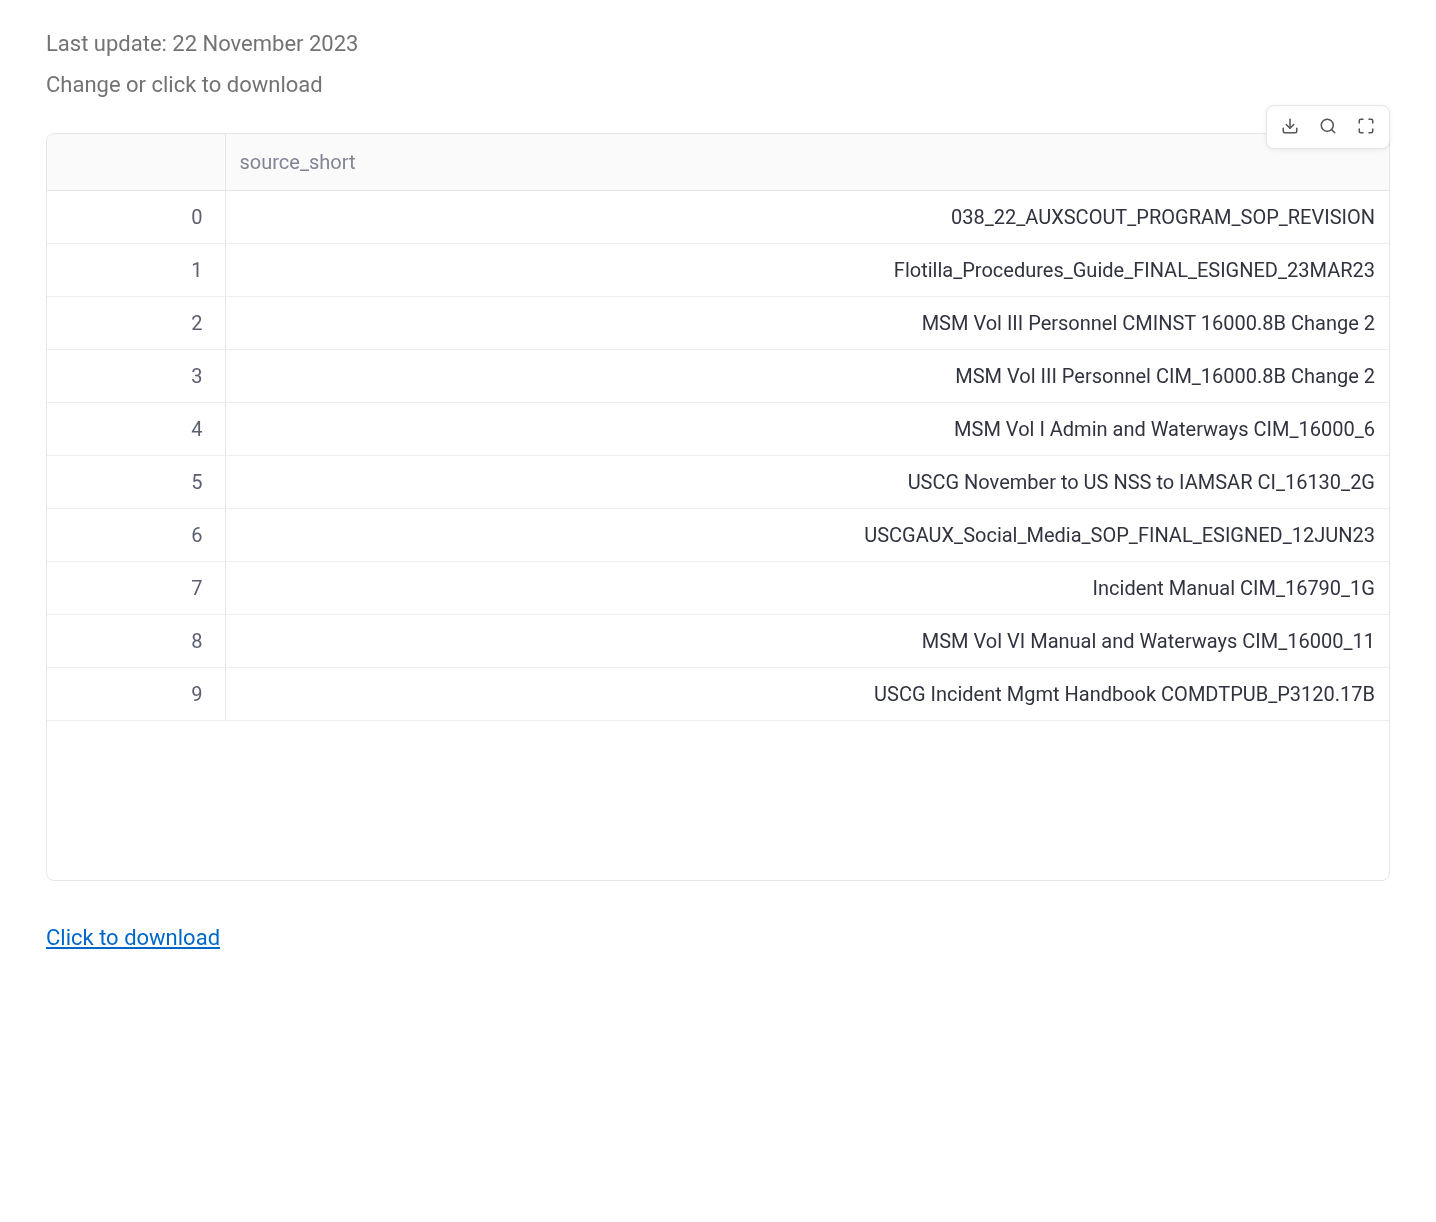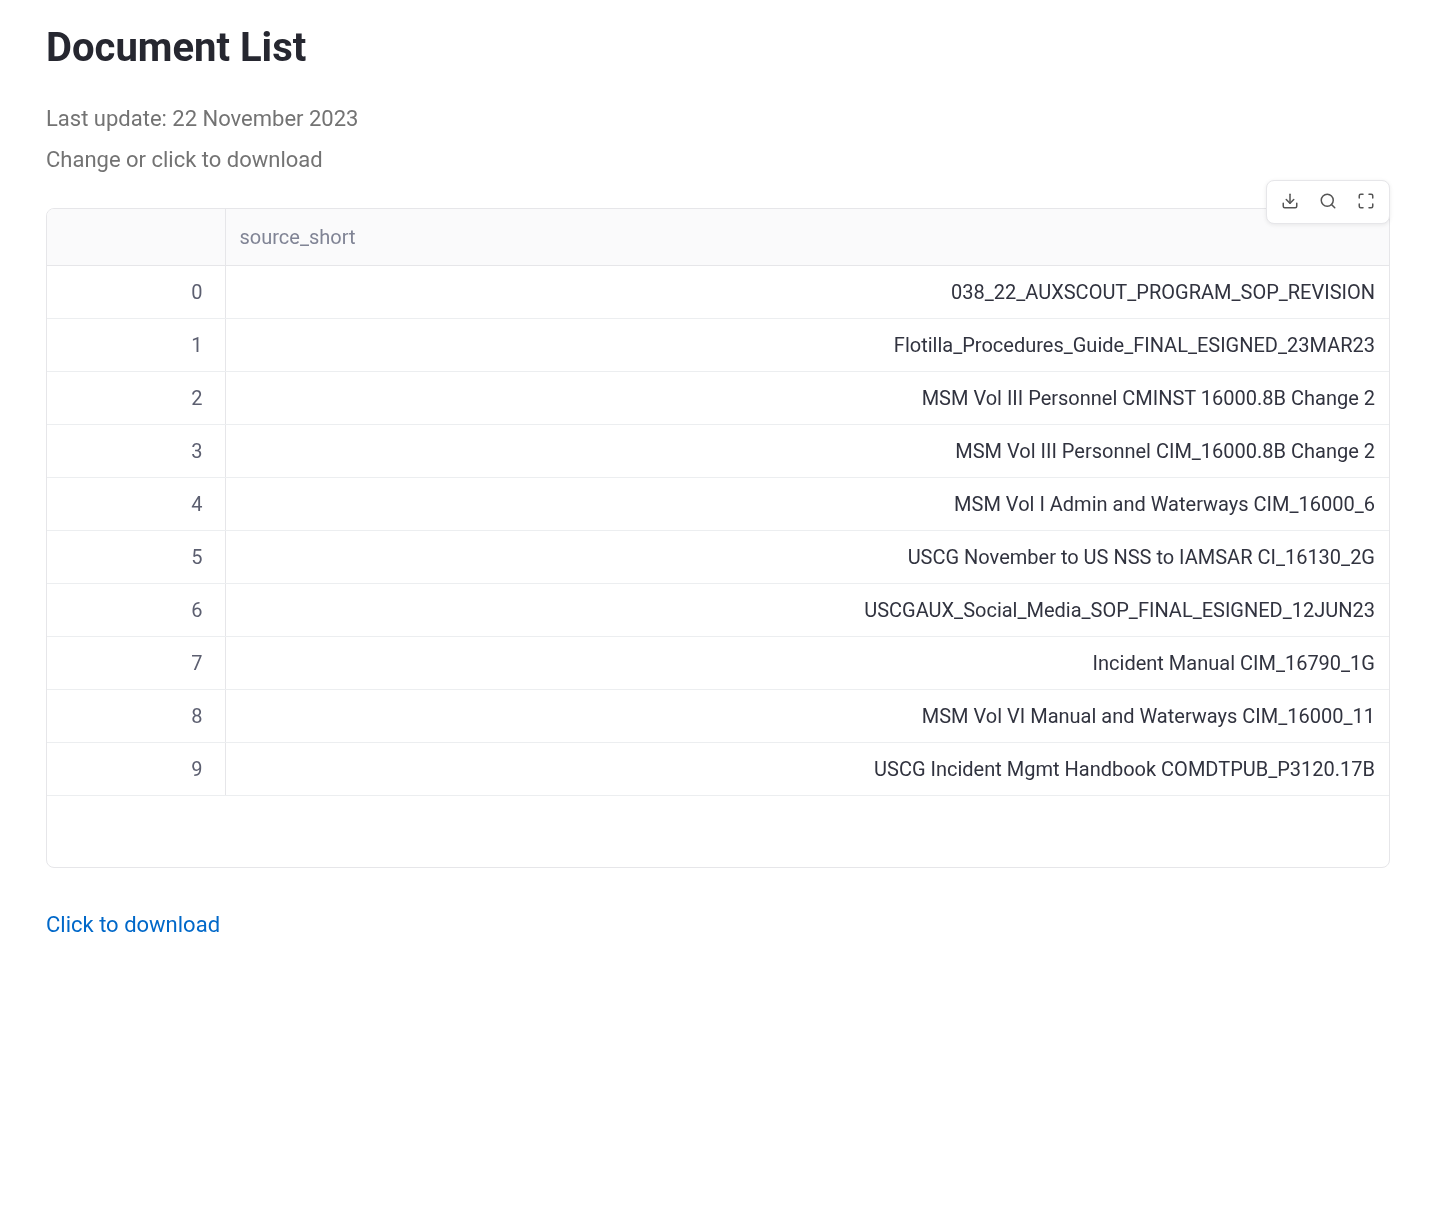--- a/index.html
+++ b/index.html
@@ -54,21 +54,21 @@
     cursor: pointer;
     border-radius: 6px;
     color: #555;
   }
   .toolbar-btn svg { width: 18px; height: 18px; }
   .scroll-area {
     position: relative;
     border: 1px solid #e6e6e9;
     border-radius: 8px;
     overflow: hidden;
-    height: 660px;
+    height: 748px;
   }
   .scroll-inner {
     height: 100%;
     overflow-y: auto;
   }
   .scroll-inner::-webkit-scrollbar { width: 10px; }
   .scroll-inner::-webkit-scrollbar-thumb {
     background: #bfbfc4;
     border-radius: 5px;
   }
@@ -107,28 +107,28 @@
     text-align: right;
     padding-right: 22px;
     color: #5c5f70;
     border-right: 1px solid #e6e6e9;
   }
   .download-link {
     display: inline-block;
     margin-top: 44px;
     font-size: 22px;
     color: #0068c9;
+    text-decoration: underline;
     cursor: pointer;
   }
 </style>
 </head>
 <body>
 
 <div class="page">
-  <h1 class="title">Document List</h1>
 
   <p class="subtext">Last update: 22 November 2023</p>
   <p class="subtext">Change or click to download</p>
 
   <div class="table-wrapper">
     <div class="toolbar">
       <button class="toolbar-btn" title="Download">
         <span>
           <svg viewBox="0 0 24 24" fill="none" stroke="currentColor" stroke-width="2" stroke-linecap="round" stroke-linejoin="round">
               <path d="M21 15v4a2 2 0 0 1-2 2H5a2 2 0 0 1-2-2v-4"></path>

